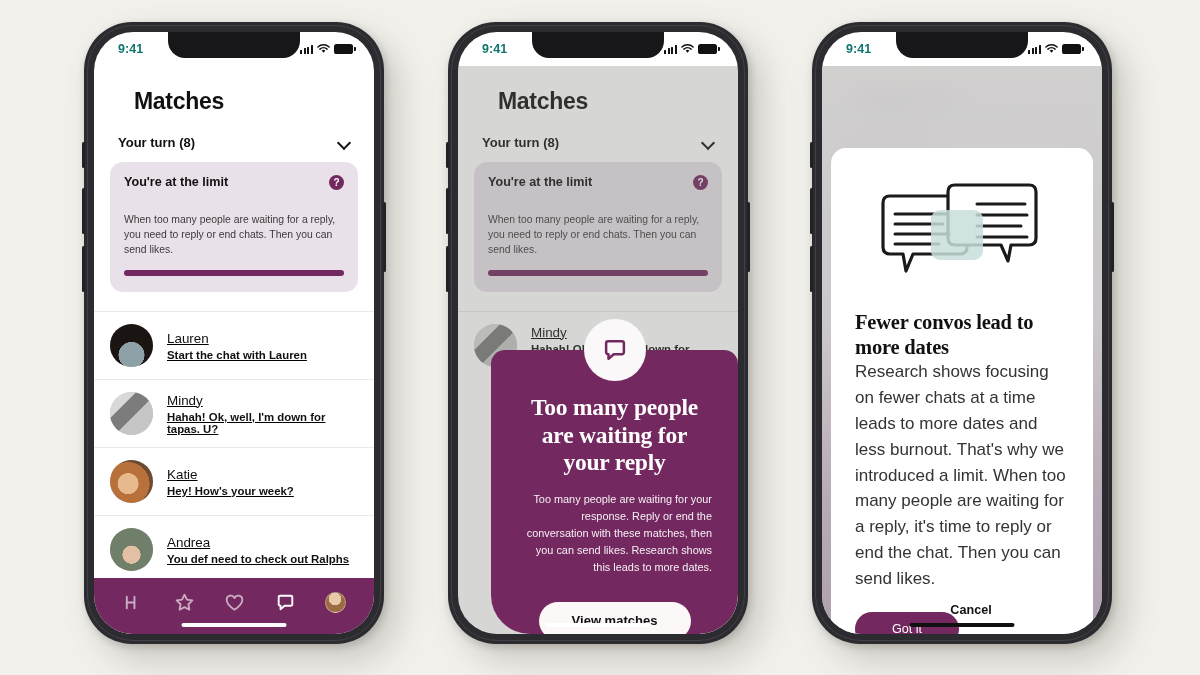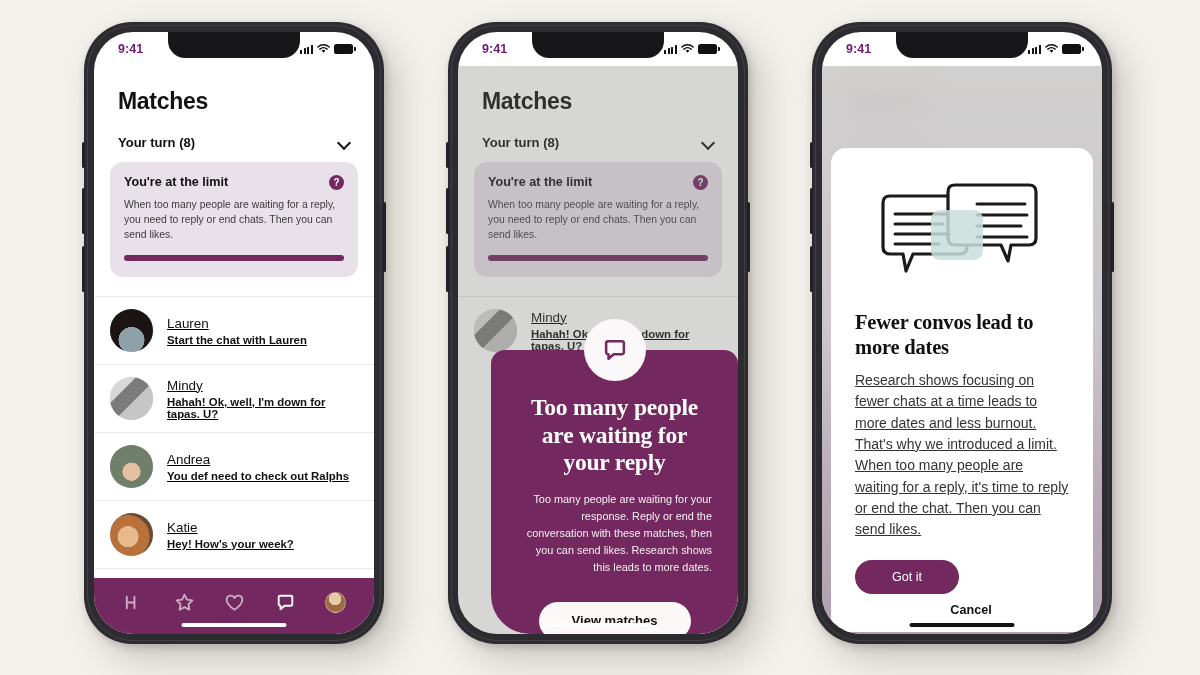--- a/index.html
+++ b/index.html
@@ -49,21 +49,21 @@
   .sb-l1 { left: -2px; top: 120px; width: 3px; height: 26px; }
   .sb-l2 { left: -2px; top: 166px; width: 3px; height: 46px; }
   .sb-l3 { left: -2px; top: 224px; width: 3px; height: 46px; }
   .sb-r1 { right: -2px; top: 180px; width: 3px; height: 70px; }
 
   
   .statusbar {
     position: relative; z-index: 30;
     height: 34px; padding: 0 21px 0 24px;
     display: flex; align-items: center; justify-content: space-between;
-    font-size: 12.5px; font-weight: bold; color: #701a75;
+    font-size: 12.5px; font-weight: bold; color: #0f766e;
     letter-spacing: .1px;
   }
   .status-icons { display: flex; align-items: center; gap: 4px; }
   .bars { display: flex; align-items: flex-end; gap: 1.3px; height: 9px; }
   .bars i { width: 2.3px; background: #111; border-radius: .5px; display: block; }
   .bars i:nth-child(1){ height: 3.5px; }
   .bars i:nth-child(2){ height: 5.3px; }
   .bars i:nth-child(3){ height: 7px; }
   .bars i:nth-child(4){ height: 9px; }
   .battery {
@@ -72,21 +72,21 @@
   }
   .battery::after {
     content:""; position:absolute; right:-2.6px; top:3px;
     width:1.8px; height:3.5px; border-radius:0 1px 1px 0; background:#111;
   }
 
   
   .app { position: relative; height: calc(100% - 34px); }
   .page-title {
     font-size: 23px; font-weight: bold; color: #111;
-    padding: 22px 24px 0 24px; letter-spacing: -.3px;
+    padding: 22px 24px 0 40px; letter-spacing: -.3px;
   }
   .section-row {
     display: flex; align-items: center; justify-content: space-between;
     padding: 20px 24px 0 24px;
   }
   .section-label { font-size: 13px; font-weight: bold; color: #111; }
   .chev { width: 12px; height: 12px; position: relative; }
   .chev::after {
     content:""; position:absolute; left:1px; top:1px;
     width: 8px; height: 8px;
@@ -104,21 +104,21 @@
   .limit-head { display:flex; align-items:flex-start; justify-content:space-between; }
   .limit-title { font-size: 12.6px; font-weight: bold; color: #111; }
   .help-badge {
     width: 15px; height: 15px; border-radius: 50%;
     background: #73285F; color: #fff;
     font-size: 10px; font-weight: bold;
     display:flex; align-items:center; justify-content:center;
     line-height: 1; flex: none;
   }
   .limit-body {
-    margin-top: 7px; font-size: 10.4px; line-height: 1.45; color: #3A3A3A;
+    margin-top: 22px; font-size: 10.4px; line-height: 1.45; color: #3A3A3A;
   }
   .progress {
     margin-top: 13px; height: 6px; border-radius: 3px;
     background: #73285F; width: 100%;
   }
 
   
   .list { margin-top: 19px; text-decoration: underline; }
   .match-row {
     display: flex; align-items: center; gap: 14px;
@@ -207,21 +207,21 @@
     background: #fff; border-radius: 15px;
     padding: 30px 24px 38px 24px;
   }
   .illus { display:block; margin: 0 auto 22px auto; }
   .sheet-title {
     font-family: "Liberation Serif", serif;
     font-size: 20.5px; font-weight: bold; color: #111;
     line-height: 1.2; letter-spacing: -.2px;
   }
   .sheet-body {
-    margin-top: 11px; font-size: 14px; line-height: 1.52; color: #333; text-decoration: underline;
+    font-size: 17px; line-height: 1.52; color: #333;
   }
   .sheet-cta {
     margin-top: 20px;
     width: 104px; height: 34px; border-radius: 20px;
     background: #73285F; color: #fff;
     font-size: 12.6px;
     display:flex; align-items:center; justify-content:center;
   }
   .cancel {
     position: absolute; z-index: 16;
@@ -291,34 +291,34 @@
             <span class="avatar">
               <span class="ph" style="background:linear-gradient(135deg,#D8D8D8 0 30%,#7C7C7C 31% 55%,#C6C6C6 56% 100%);"></span>
             </span>
             <span>
               <div class="match-name">Mindy</div>
               <div class="match-msg">Hahah! Ok, well, I'm down for tapas. U?</div>
             </span>
           </div>
           <div class="match-row">
             <span class="avatar">
+              <span class="ph" style="background:radial-gradient(circle at 42% 55%,#E8B98C 0 30%,#B9713C 31% 62%,#6E4A33 63% 100%);"></span>
+            </span>
+            <span>
+              <div class="match-name">Katie</div>
+              <div class="match-msg">Hey! How's your week?</div>
+            </span>
+          </div>
+          <div class="match-row">
+            <span class="avatar">
               <span class="ph" style="background:radial-gradient(circle at 50% 62%,#E3BFA4 0 26%,#6F7F6A 27% 100%);"></span>
             </span>
             <span>
               <div class="match-name">Andrea</div>
               <div class="match-msg">You def need to check out Ralphs</div>
-            </span>
-          </div>
-          <div class="match-row">
-            <span class="avatar">
-              <span class="ph" style="background:radial-gradient(circle at 42% 55%,#E8B98C 0 30%,#B9713C 31% 62%,#6E4A33 63% 100%);"></span>
-            </span>
-            <span>
-              <div class="match-name">Katie</div>
-              <div class="match-msg">Hey! How's your week?</div>
             </span>
           </div>
           <div class="match-row">
             <span class="avatar">
               <span class="ph" style="background:linear-gradient(180deg,#CBD6DE 0 52%,#9AA79B 53% 100%);"></span>
             </span>
             <span>
               <div class="match-name">Jordan</div>
             </span>
           </div>

